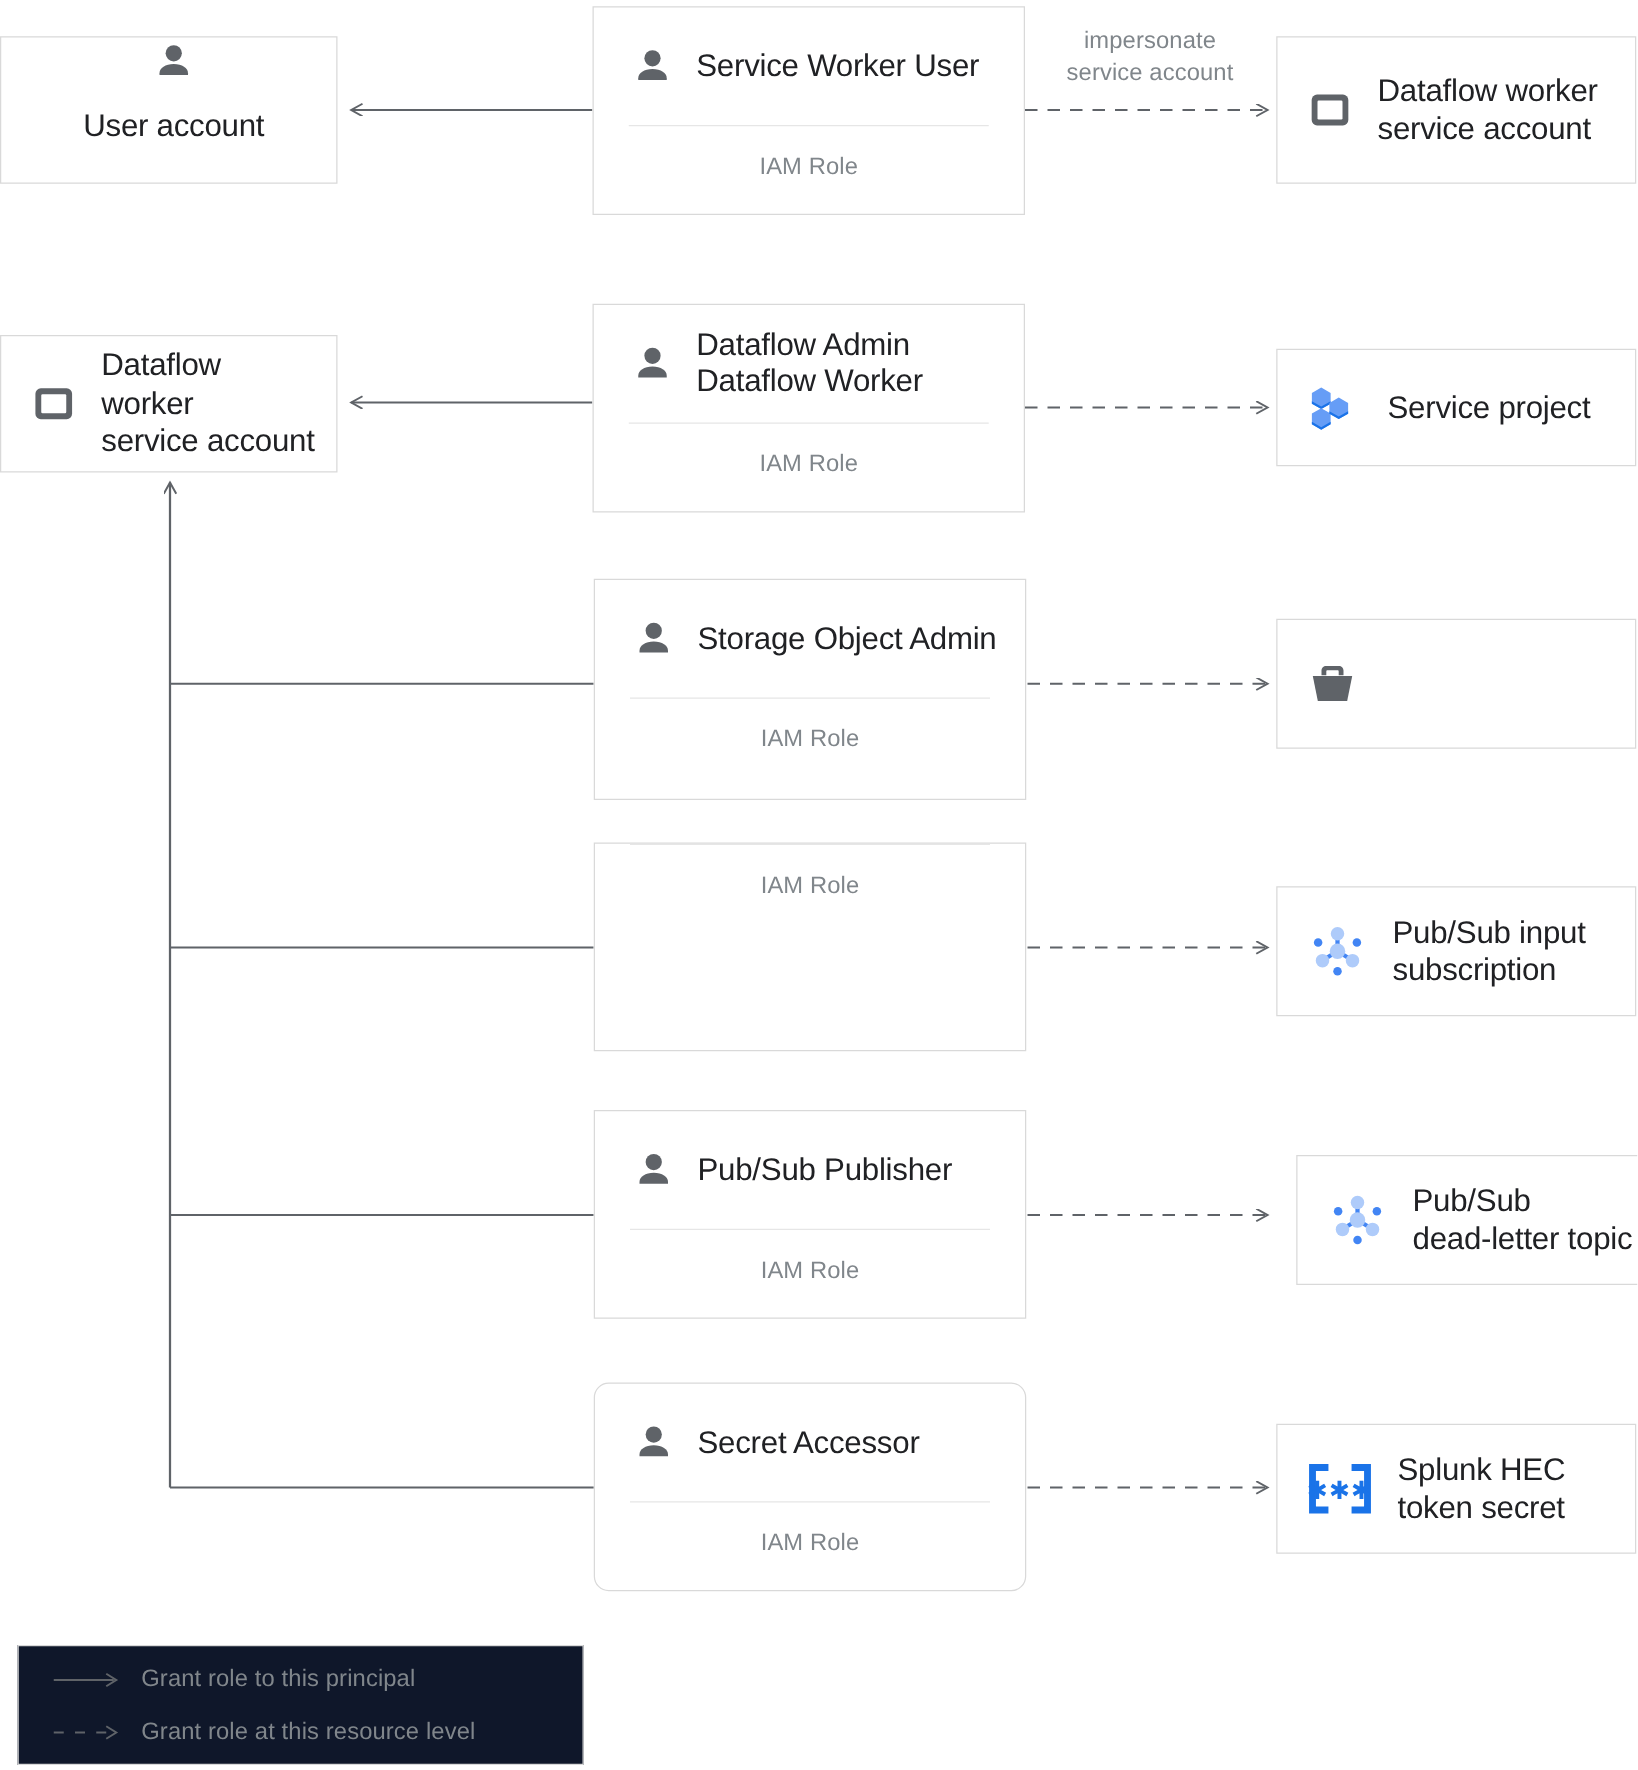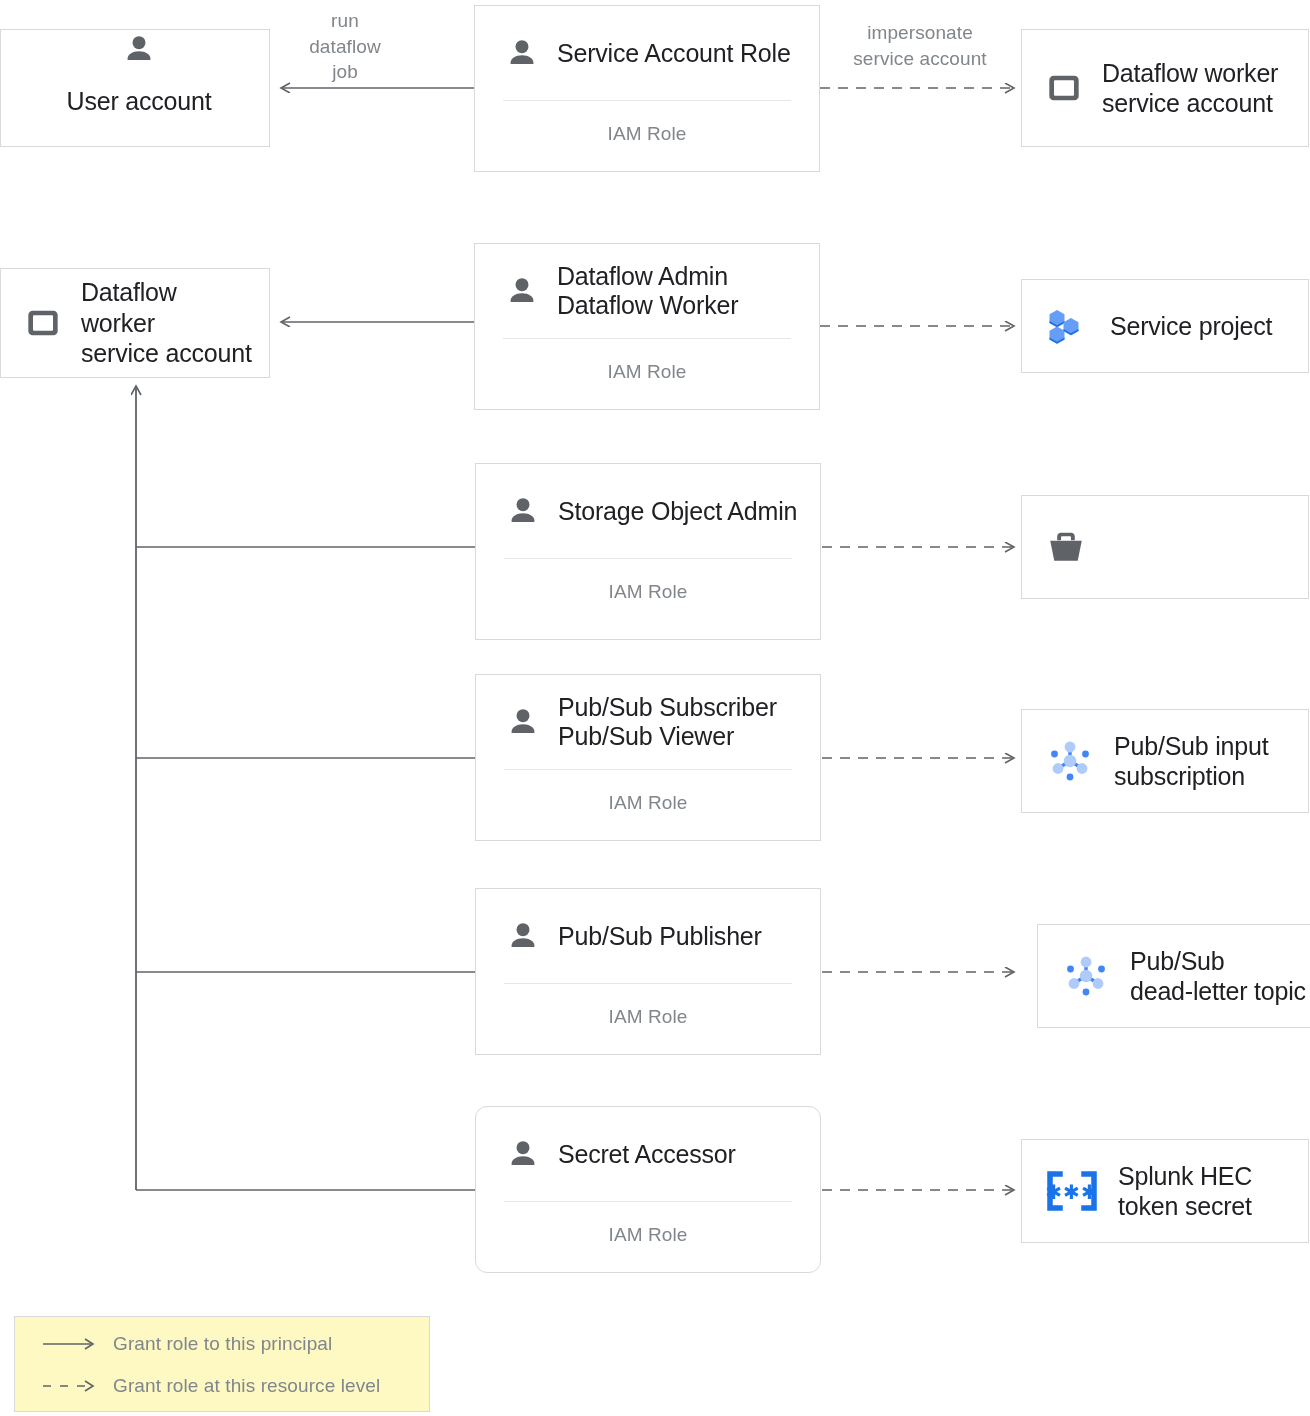--- a/index.html
+++ b/index.html
@@ -82,23 +82,23 @@
     text-align: center;
     line-height: 1.35;
     white-space: pre-line;
     letter-spacing: 0.1px;
   }
 
   
   #legend {
     position: absolute;
     left: 14px; top: 1316px;
-    width: 416px; height: 96px;
+    width: 453px; height: 96px;
     border: 1px solid #d9d9d9;
-    background: #fef9c3;
+    background: #0f172a;
   }
   .legend-row {
     position: absolute;
     display: flex;
     align-items: center;
     gap: 16px;
     left: 26px;
   }
   .legend-row .ltext {
     font-size: 19px;
@@ -140,31 +140,28 @@
   </svg>
 
   <div class="box entity" style="left:0px; top:29px; width:270px; height:118px;flex-direction:column;">
     <svg class="ic" width="38" height="38" viewBox="0 0 24 24">
       <circle cx="12" cy="8" r="4.1" fill="#5f6368"></circle>
       <path d="M12 13.4c-4.2 0-7.2 2.1-7.2 4.6V19h14.4v-1c0-2.5-3-4.6-7.2-4.6z" fill="#5f6368"></path>
     </svg>
     <div class="label">User account</div>
   </div>
 
-  <div class="edge-label" style="left:290px; top:8px; width:110px;">run
-dataflow
-job</div>
 
   <div class="box role-card" style="left:474px; top:5px; width:346px; height:167px;">
     <div class="role-top">
       <svg class="ic" width="38" height="38" viewBox="0 0 24 24">
         <circle cx="12" cy="8" r="4.1" fill="#5f6368"></circle>
         <path d="M12 13.4c-4.2 0-7.2 2.1-7.2 4.6V19h14.4v-1c0-2.5-3-4.6-7.2-4.6z" fill="#5f6368"></path>
       </svg>
-      <div class="label">Service Account Role</div>
+      <div class="label">Service Worker User</div>
     </div>
     <div class="role-divider"></div>
     <div class="role-sub">IAM Role</div>
   </div>
 
   <div class="edge-label" style="left:830px; top:20px; width:180px;">impersonate
 service account</div>
 
   <div class="box entity" style="left:1021px; top:29px; width:288px; height:118px;">
     <svg class="ic" width="40" height="40" viewBox="0 0 24 24">
@@ -222,28 +219,20 @@
   </div>
 
   <div class="box entity" style="left:1021px; top:495px; width:288px; height:104px;">
     <svg class="ic" width="44" height="44" viewBox="0 0 24 24">
       <path d="M9.2 4.2h5.6c1.1 0 2 .9 2 2v2.1h-2.1V6.6c0-.25-.2-.45-.45-.45h-4.5c-.25 0-.45.2-.45.45v1.7H7.2V6.2c0-1.1.9-2 2-2z" fill="#5f6368"></path>
       <path d="M3.4 8.6h17.2l-2.2 10.9H5.6z" fill="#5f6368"></path>
     </svg>
   </div>
 
   <div class="box role-card" style="left:475px; top:674px; width:346px; height:167px;">
-    <div class="role-top">
-      <svg class="ic" width="38" height="38" viewBox="0 0 24 24">
-        <circle cx="12" cy="8" r="4.1" fill="#5f6368"></circle>
-        <path d="M12 13.4c-4.2 0-7.2 2.1-7.2 4.6V19h14.4v-1c0-2.5-3-4.6-7.2-4.6z" fill="#5f6368"></path>
-      </svg>
-      <div class="label">Pub/Sub Subscriber
-Pub/Sub Viewer</div>
-    </div>
     <div class="role-divider"></div>
     <div class="role-sub">IAM Role</div>
   </div>
 
   <div class="box entity" style="left:1021px; top:709px; width:288px; height:104px;">
     <svg class="ic" width="52" height="52" viewBox="0 0 52 52">
       <line x1="26" y1="26" x2="26" y2="13" stroke="#4285f4" stroke-width="3.4"></line>
       <line x1="26" y1="26" x2="14.5" y2="33" stroke="#4285f4" stroke-width="3.4"></line>
       <line x1="26" y1="26" x2="37.5" y2="33" stroke="#4285f4" stroke-width="3.4"></line>
       <circle cx="26" cy="12" r="5.4" fill="#aecbfa"></circle>

